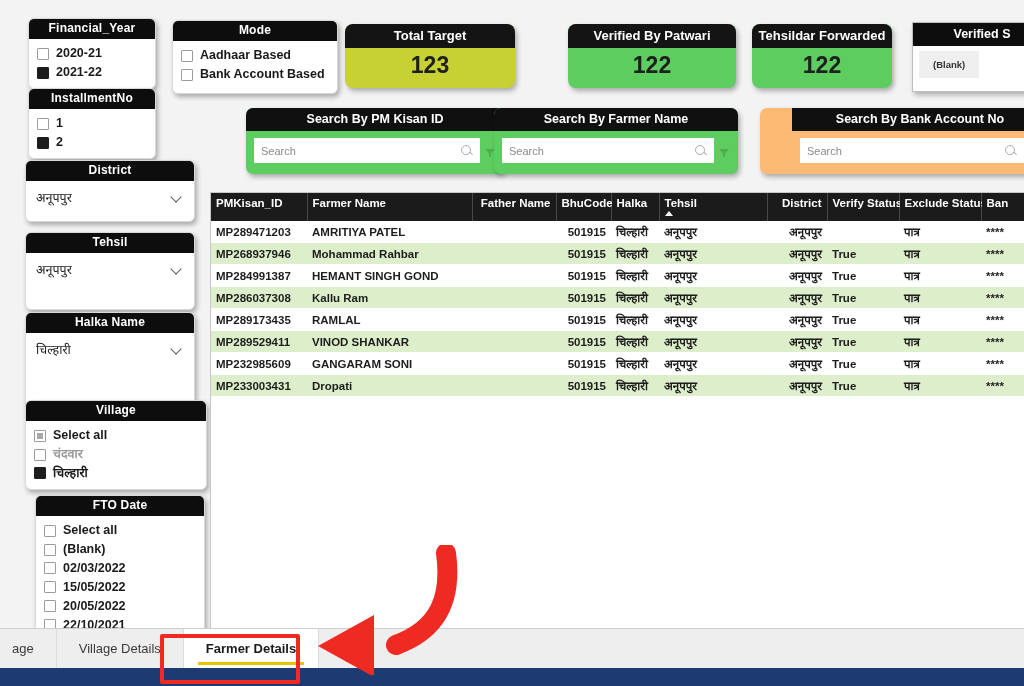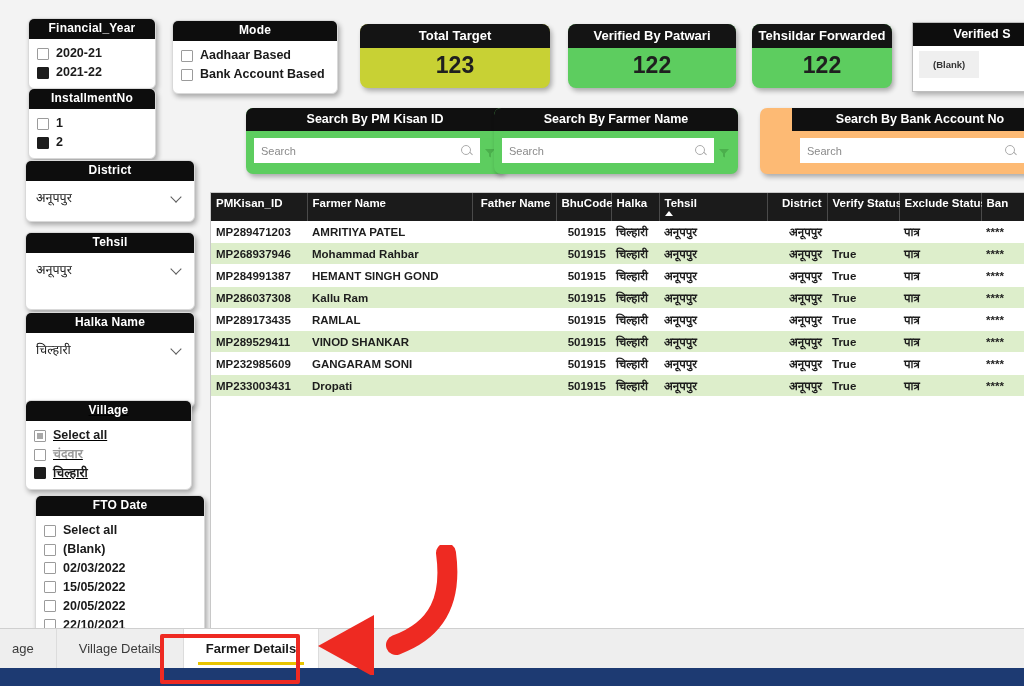--- a/index.html
+++ b/index.html
@@ -278,21 +278,21 @@
 <div class="card" style="left:25px; top:312px; width:170px; height:96px;">
   <div class="card-head">Halka Name</div>
   <div class="card-body">
     <div class="dd">
       <span>चिल्हारी</span>
       <span class="chev"></span>
     </div>
   </div>
 </div>
 
-<div class="card" style="left:25px; top:400px; width:167px;text-decoration:underline;">
+<div class="card" style="left:25px; top:400px; width:182px;">
   <div class="card-head">Village</div>
   <div class="card-body">
     <div class="chk-row">
       <span class="box partial"></span>
       <span>Select all</span>
     </div>
     <div class="chk-row dim">
       <span class="box"></span>
       <span>चंदवार</span>
     </div>
@@ -340,21 +340,21 @@
       <span class="box"></span>
       <span>Aadhaar Based</span>
     </div>
     <div class="chk-row">
       <span class="box"></span>
       <span>Bank Account Based</span>
     </div>
   </div>
 </div>
 
-<div class="kpi" style="left:360px; top:24px; width:190px; background:#c8d134;">
+<div class="kpi" style="left:345px; top:24px; width:170px; background:#c8d134;">
   <div class="kpi-head">Total Target</div>
   <div class="kpi-val">123</div>
 </div>
 
 <div class="kpi" style="left:568px; top:24px; width:168px; background:#5dcd5f;">
   <div class="kpi-head">Verified By Patwari</div>
   <div class="kpi-val">122</div>
 </div>
 
 <div class="kpi" style="left:752px; top:24px; width:140px; background:#5dcd5f;">

